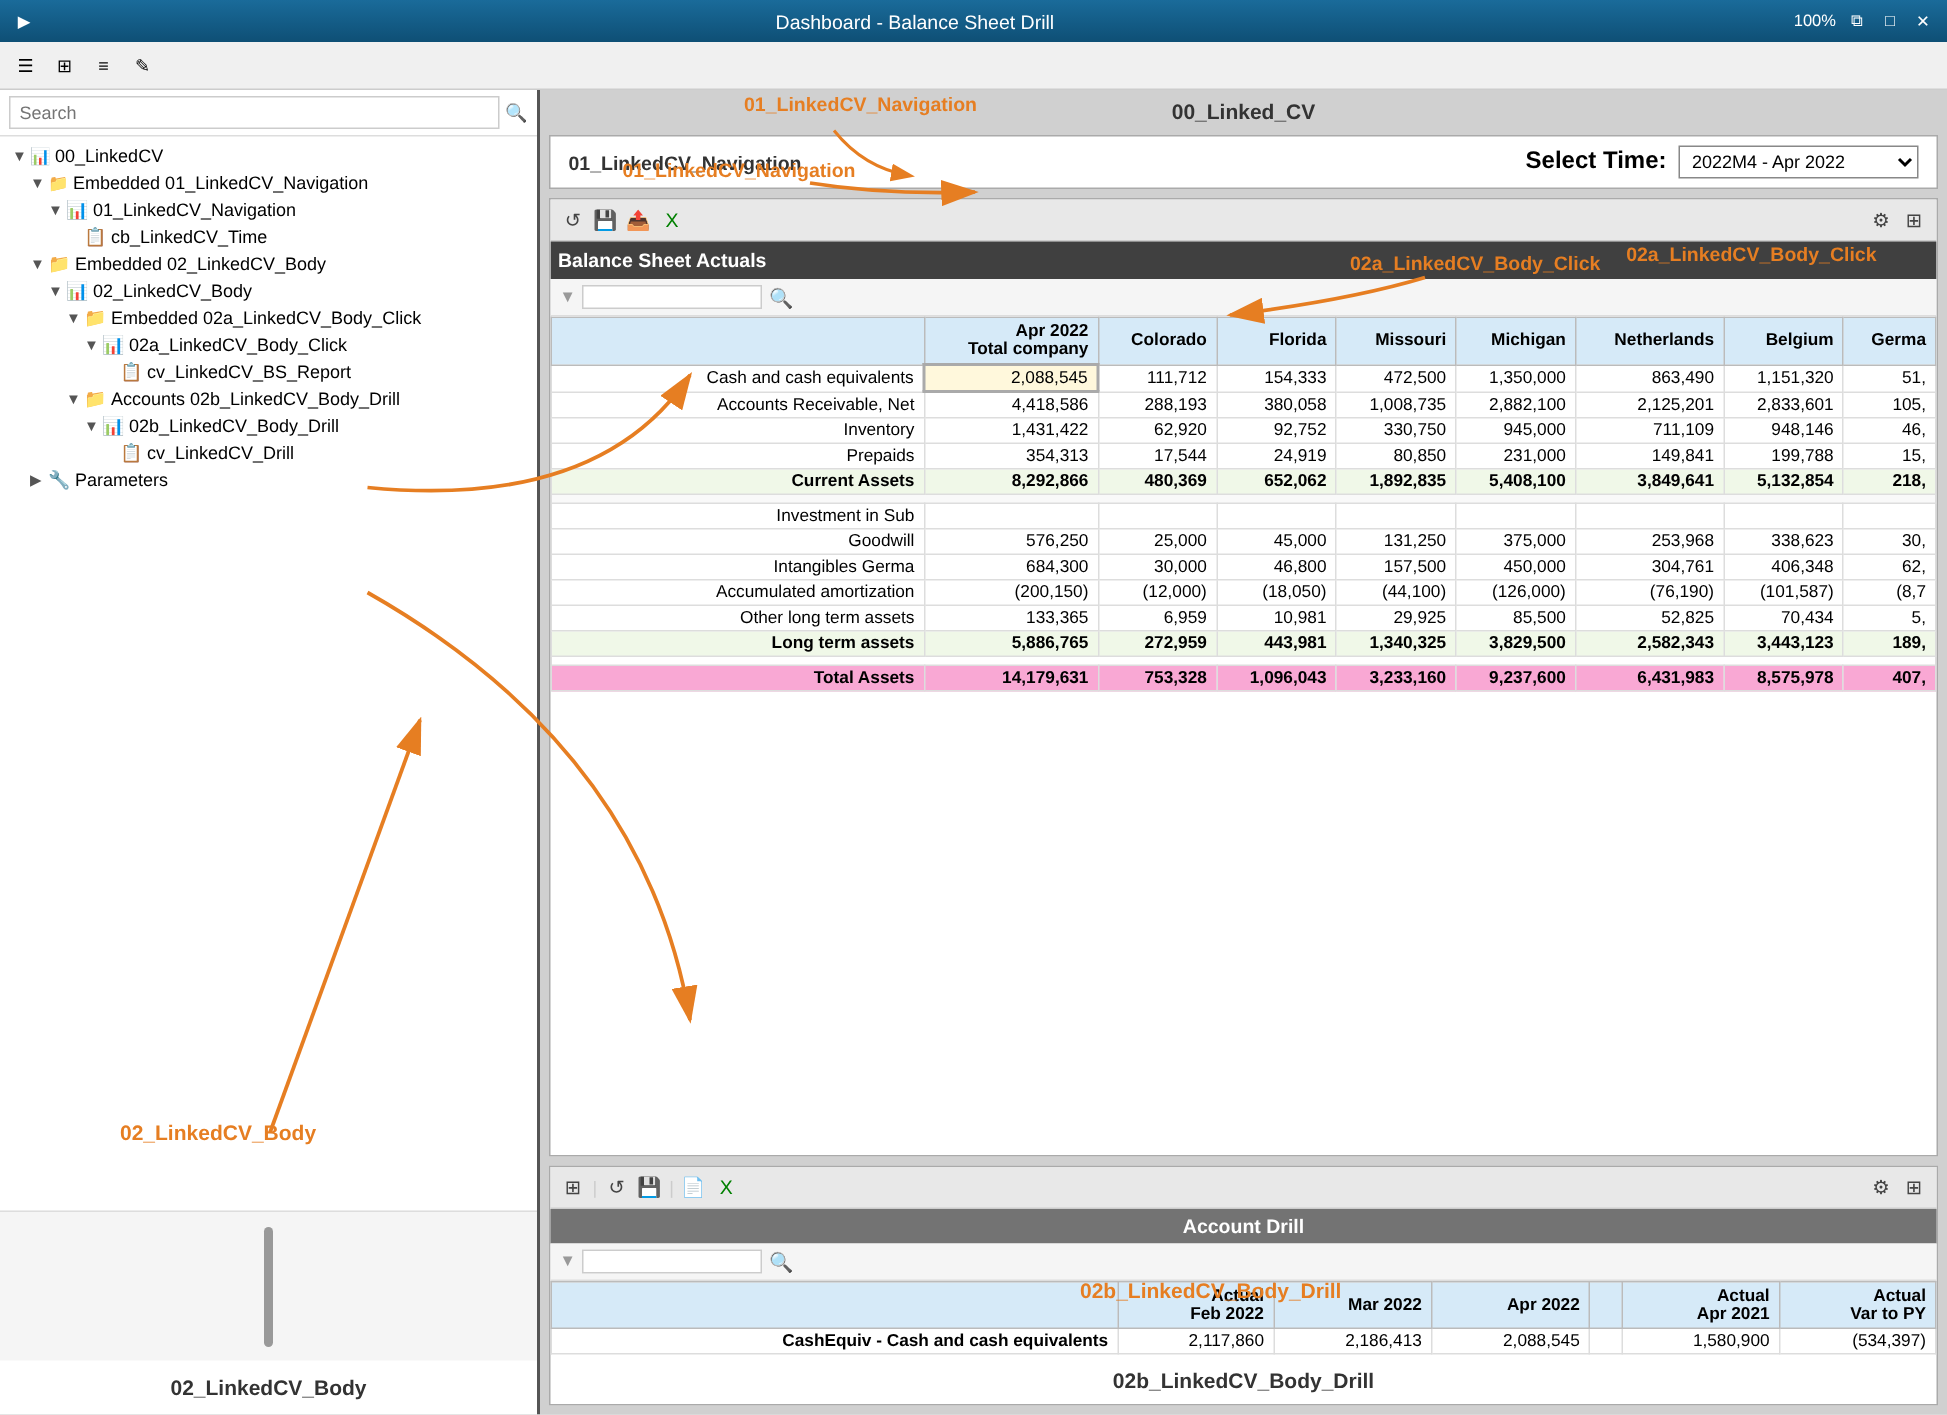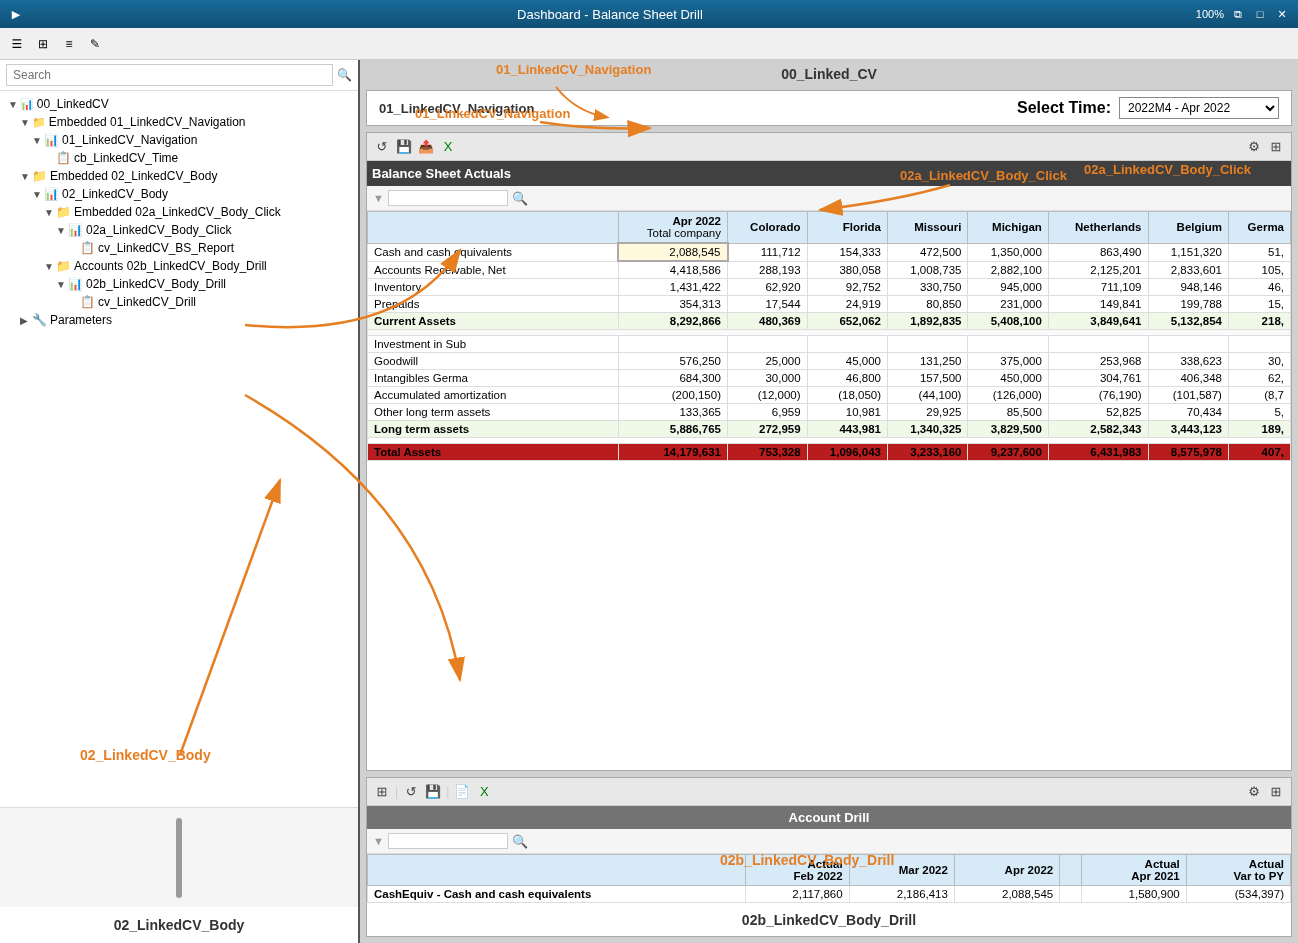--- a/index.html
+++ b/index.html
@@ -174,26 +174,26 @@
       text-align: left;
       min-width: 200px;
     }
     .data-table td {
       border: 1px solid #ddd;
       padding: 2px 6px;
       text-align: right;
       white-space: nowrap;
     }
     .data-table td.row-label {
-      text-align: left;
+      text-align: right;
       font-weight: normal;
     }
     .data-table td.row-label.bold { font-weight: bold; }
     .data-table tr.subtotal td { font-weight: bold; background: #f0f8e8; }
-    .data-table tr.total-row td { font-weight: bold; background: #b91c1c; }
+    .data-table tr.total-row td { font-weight: bold; background: #f9a8d4; }
     .data-table .highlight-cell {
       background: #fff8dc;
       border: 2px solid #aaa;
     }
 
     
     .drill-section {
       background: white;
       border: 1px solid #aaa;
       display: flex;
@@ -433,21 +433,21 @@
         <span style="color:#999; font-size:11px;">▼</span>
         <input class="filter-input" type="text" placeholder="" style="">
         <span class="icon-btn">🔍</span>
       </div>
 
       <div class="table-wrapper">
         <table class="data-table">
           <thead>
             <tr>
               <th class="col-label"></th>
-              <th>Apr 2022<br><span style="font-weight:normal;">Total company</span></th>
+              <th>Apr 2022<br><span style="font-weight:bold;">Total company</span></th>
               <th>Colorado</th>
               <th>Florida</th>
               <th>Missouri</th>
               <th>Michigan</th>
               <th>Netherlands</th>
               <th>Belgium</th>
               <th>Germa</th>
             </tr>
           </thead>
           <tbody>

